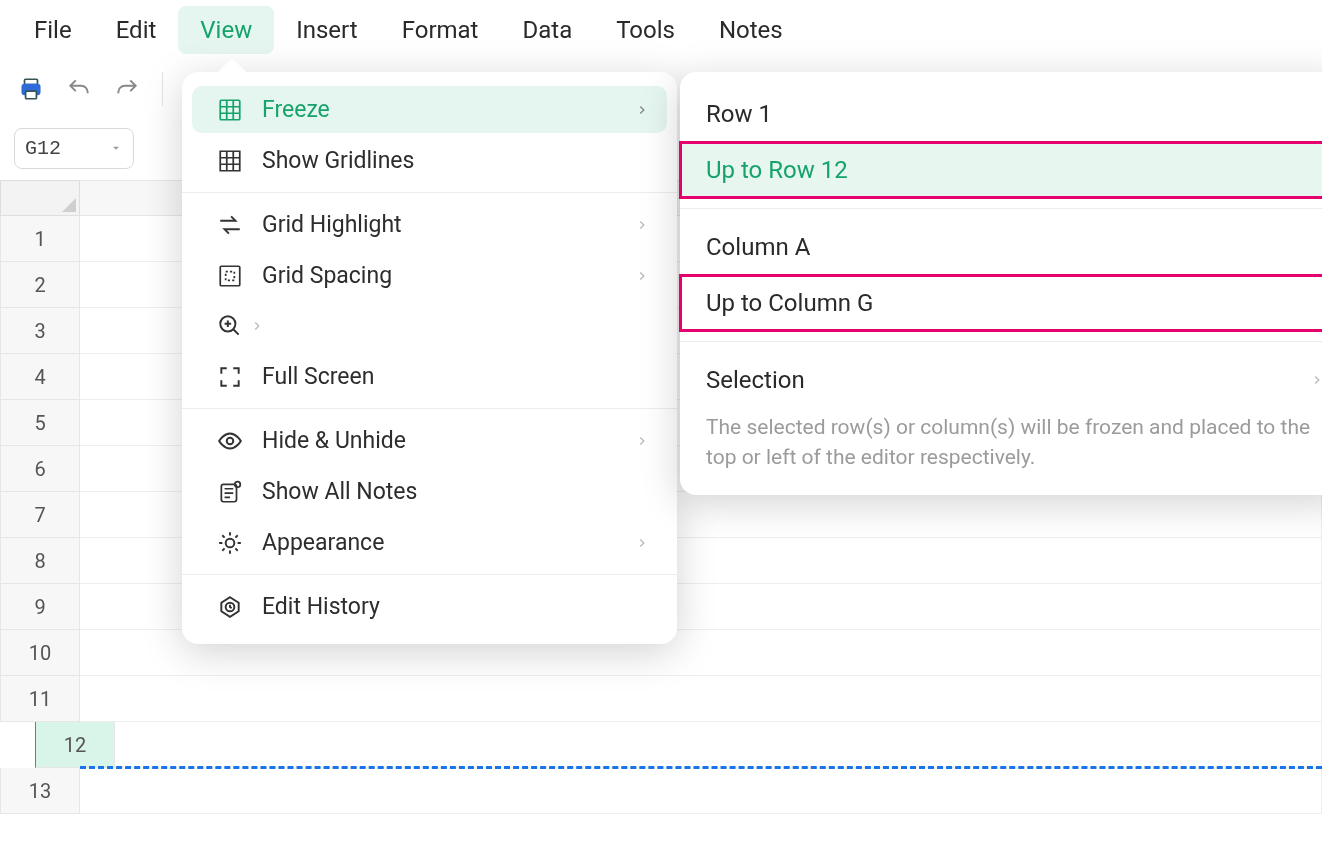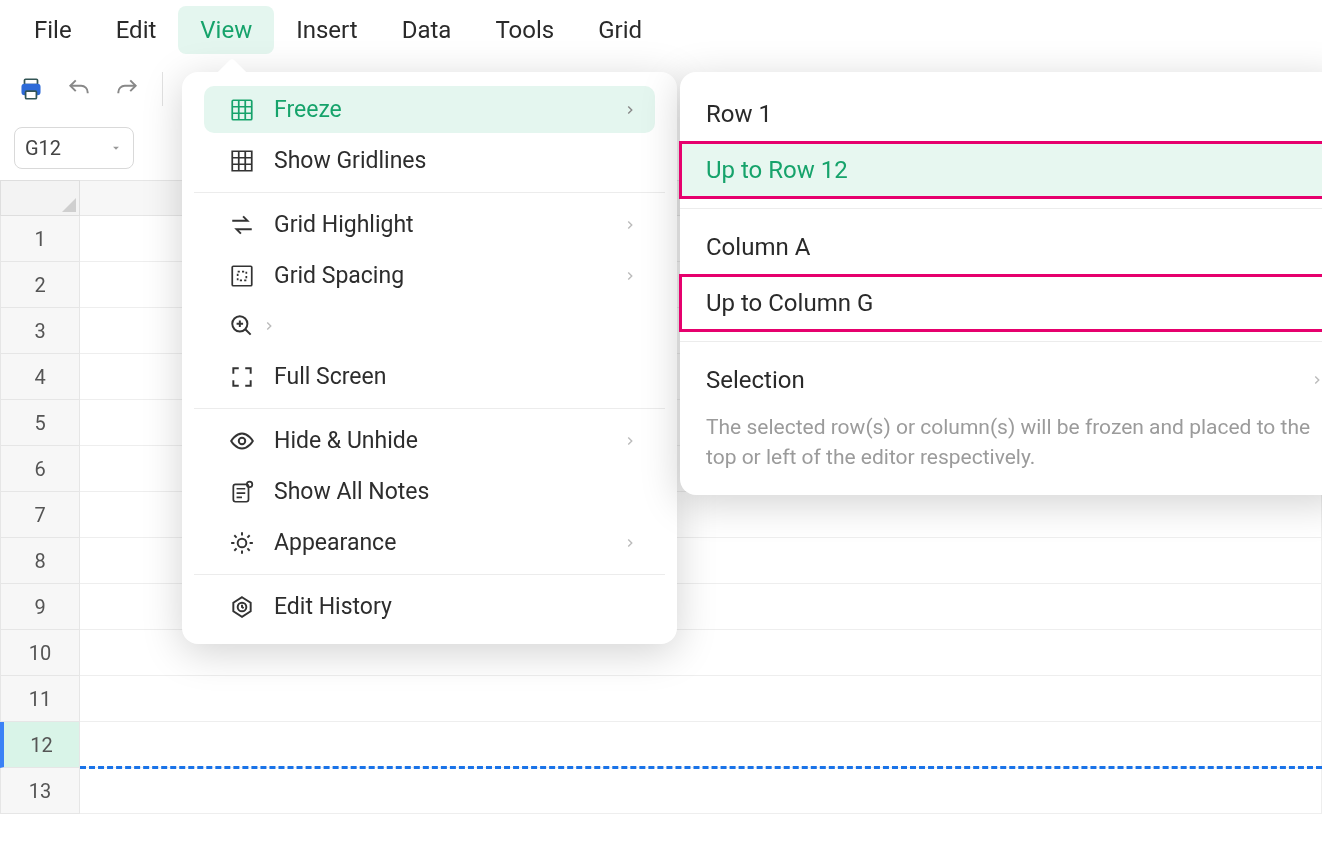--- a/index.html
+++ b/index.html
@@ -11,37 +11,37 @@
   .menubar-item.active { background: #e4f6ef; color: #16a36b; }
 
   
   .toolbar { display: flex; align-items: center; gap: 14px; padding: 2px 14px 4px 14px; height: 60px; }
   .tool-icon { width: 34px; height: 34px; display: flex; align-items: center; justify-content: center; color: #555; }
   .tool-sep { width: 1px; height: 34px; background: #e2e2e2; margin: 0 4px; }
   .more-chev { margin-left: auto; color: #888; }
 
   
   .namebar { display: flex; align-items: center; padding: 6px 14px 10px 14px; height: 60px; }
-  .namebox { border: 1px solid #d9d9d9; border-radius: 8px; padding: 8px 10px; width: 120px; display: flex; align-items: center; justify-content: space-between; font-size: 20px; color: #444; }
+  .namebox { border: 1px solid #d9d9d9; border-radius: 8px; padding: 8px 10px; width: 120px; display: flex; align-items: center; justify-content: space-between; font-size: 20px; color: #444; font-family: Liberation Mono, monospace; }
   .namebox svg { color: #888; }
 
   
   .sheet { position: relative; }
   .col-header-row { display: flex; }
   .corner-cell { width: 80px; height: 36px; background: #f3f3f3; border: 1px solid #dedede; display:flex; align-items:flex-end; justify-content:flex-end; padding:3px; }
   .col-header { flex:1; height: 36px; background: #f7f7f7; border: 1px solid #e6e6e6; border-left:none; display:flex; align-items:center; justify-content:center; color:#666; font-size:18px; }
   .row { display:flex; }
   .row-header { width: 80px; height: 46px; background:#f7f7f7; border:1px solid #e6e6e6; border-top:none; display:flex; align-items:center; justify-content:center; color:#555; font-size:20px; }
-  .row-header.selected { background:#d9f4e8; border-left:4px solid #3b82f6; }
+  .row-header.selected { background:#d9f4e8; border-left:1px solid #3b82f6;margin-left:35px; }
   .cell { flex:1; height:46px; border:1px solid #eee; border-left:none; border-top:none; }
 
   .freeze-line { position:absolute; left:80px; right:0; top: calc(36px + 46px*12 - 2px); border-top: 3px dashed #1a73e8; }
 
   
-  .dropdown { position:absolute; left:182px; top:72px; width:495px; background:#fff; border-radius:16px; box-shadow: 0 8px 40px rgba(0,0,0,0.18); padding: 10px 12px; z-index:100; }
+  .dropdown { position:absolute; left:182px; top:72px; width:495px; background:#fff; border-radius:16px; box-shadow: 0 8px 40px rgba(0,0,0,0.18); padding: 10px 0; z-index:100; }
   .dropdown::before { content:""; position:absolute; top:-10px; left:40px; width:20px; height:20px; background:#fff; transform:rotate(45deg); border-top-left-radius:4px; }
   .dd-item { display:flex; align-items:center; padding: 10px 18px; font-size:23px; color:#2d2d2d; cursor:pointer; position:relative; margin: 4px 10px; border-radius: 10px; }
   .dd-item .dd-icon { width: 40px; display:flex; justify-content:center; color:#444; }
   .dd-item .dd-label { flex:1; padding-left: 12px; }
   .dd-item .dd-chev { color:#bbb; }
   .dd-item.highlight { background:#e4f6ef; color:#16a36b; }
   .dd-item.highlight .dd-icon { color:#16a36b; }
   .dd-item.highlight .dd-chev { color:#888; }
   .dd-item.inner-sep { position:relative; }
   .dd-item .inner-vbar { position:absolute; right:56px; top:8px; bottom:8px; width:1px; background:#e8e8e8; }
@@ -59,23 +59,24 @@
   svg { display:block; }
 </style>
 </head>
 <body>
 
 <div class="menubar">
   <div class="menubar-item">File</div>
   <div class="menubar-item">Edit</div>
   <div class="menubar-item active">View</div>
   <div class="menubar-item">Insert</div>
+  <div class="menubar-item">Format</div>
   <div class="menubar-item">Data</div>
   <div class="menubar-item">Tools</div>
-  <div class="menubar-item">Grid</div>
+  <div class="menubar-item">Notes</div>
 </div>
 
 <div class="toolbar">
   <div class="tool-icon">
     <svg width="26" height="26" viewBox="0 0 24 24" fill="none" stroke="#355" stroke-width="1.6">
         <rect x="6" y="3" width="12" height="5" rx="1"></rect>
         <rect x="4" y="8" width="16" height="9" rx="2" fill="#2e6bd8" stroke="#2e6bd8"></rect>
         <rect x="7" y="14" width="10" height="7" rx="1" fill="#fff" stroke="#355"></rect>
       </svg>
   </div>

